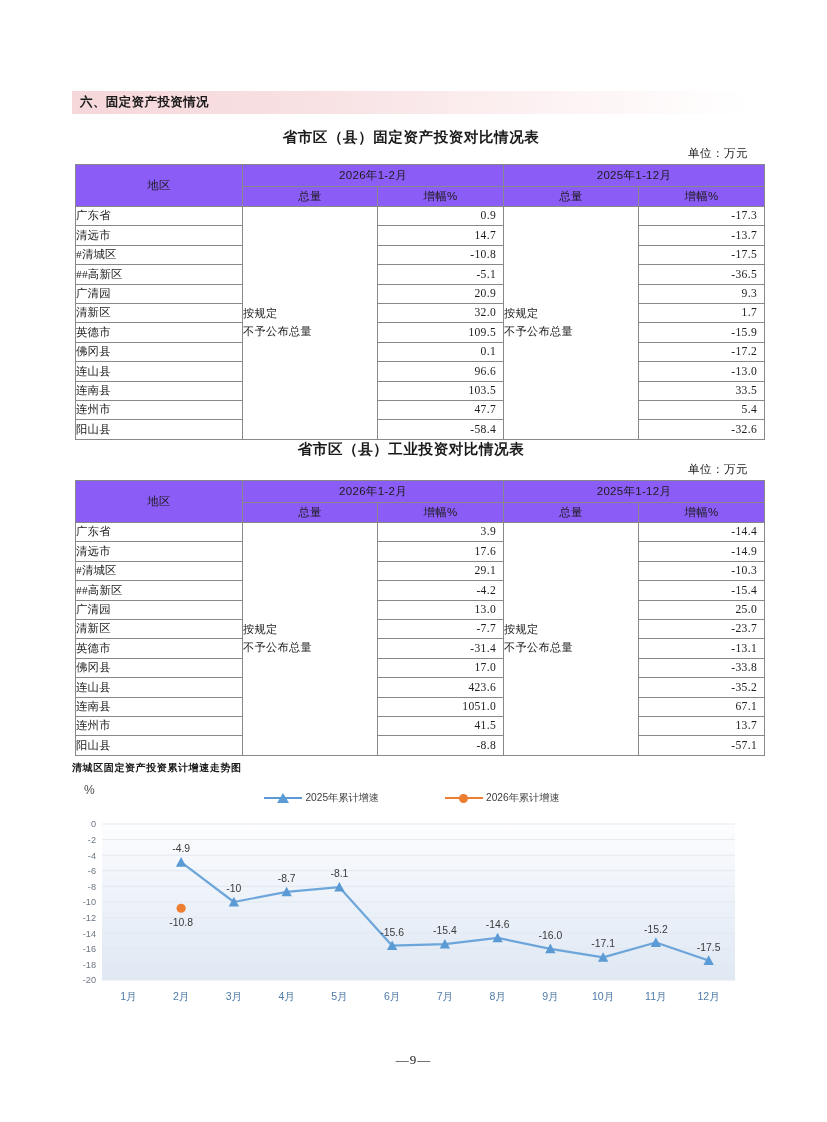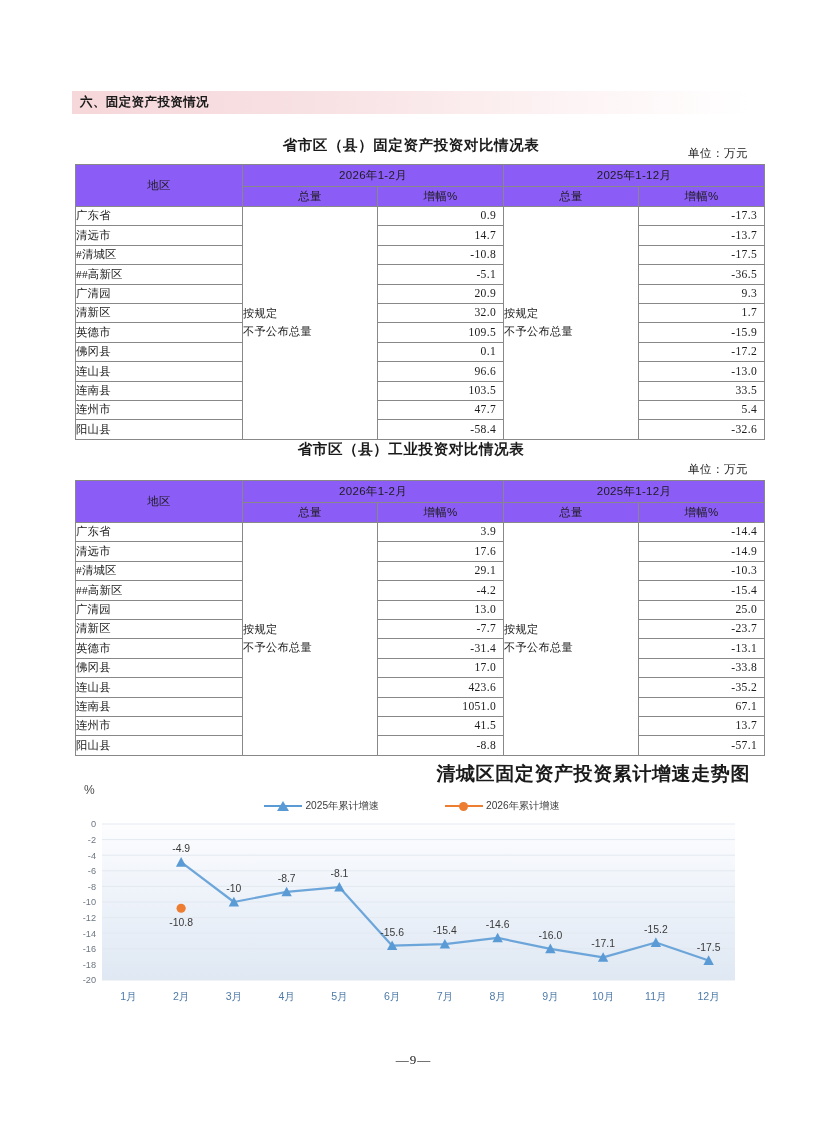--- a/index.html
+++ b/index.html
@@ -122,23 +122,23 @@
     letter-spacing: 0.3px;
   }
   .merged-inner { display: block; }
 
   
   .chart-title {
     position: absolute;
     width: 678px;
     left: 72px;
     top: 761px;
-    text-align: right;
-    font-family: "Liberation Sans", "DejaVu Sans", sans-serif;
-    font-size: 19px;
+    text-align: left;
+    font-family: "Liberation Sans", "DejaVu Sans", sans-serif;
+    font-size: 10px;
     font-weight: bold;
     letter-spacing: 0.6px;
     color: #1a1a1a;
   }
   .chart-wrap {
     position: absolute;
     left: 72px;
     top: 783px;
     width: 678px;
     height: 240px;
@@ -146,21 +146,21 @@
   .axis-unit {
     position: absolute;
     left: 12px;
     top: 0px;
     font-family: "Liberation Sans", "DejaVu Sans", sans-serif;
     font-size: 12px;
     color: #4b4b4b;
   }
   .legend {
     position: absolute;
-    top: 16px;
+    top: 8px;
     left: 130px;
     width: 420px;
     display: flex;
     justify-content: center;
     gap: 66px;
     font-family: "Liberation Sans", "DejaVu Sans", sans-serif;
     font-size: 10.2px;
     color: #3c3c3c;
   }
   .legend-item { display: flex; align-items: center; gap: 3px; }
@@ -196,21 +196,21 @@
 </style>
 </head>
 <body>
 
 <div class="page">
 
   <div class="section-bar">
     <div class="section-bar-title">六、固定资产投资情况</div>
   </div>
 
-  <div class="tbl-title" style="top:136px;">省市区（县）固定资产投资对比情况表</div>
+  <div class="tbl-title" style="top:128px;">省市区（县）固定资产投资对比情况表</div>
   <div class="unit-label" style="top:146px;">单位：万元</div>
 
   <table class="dtable" id="table1" style="top:164px;">
     <colgroup>
       <col class="c-region">
         <col class="c-tot">
         <col class="c-gr">
         <col class="c-tot">
         <col class="c-gr">
     </colgroup>

